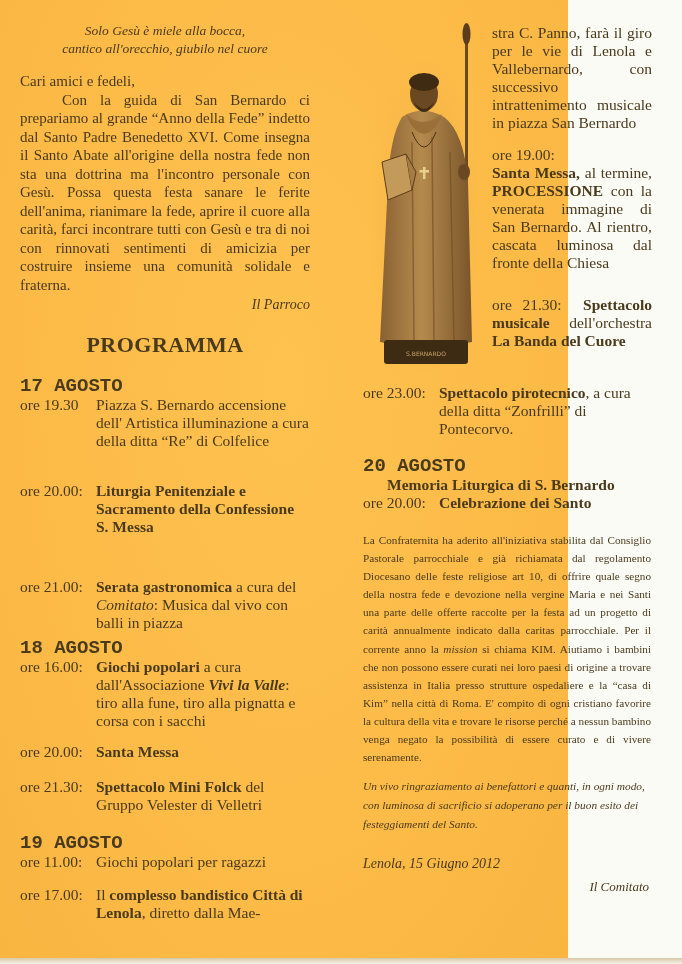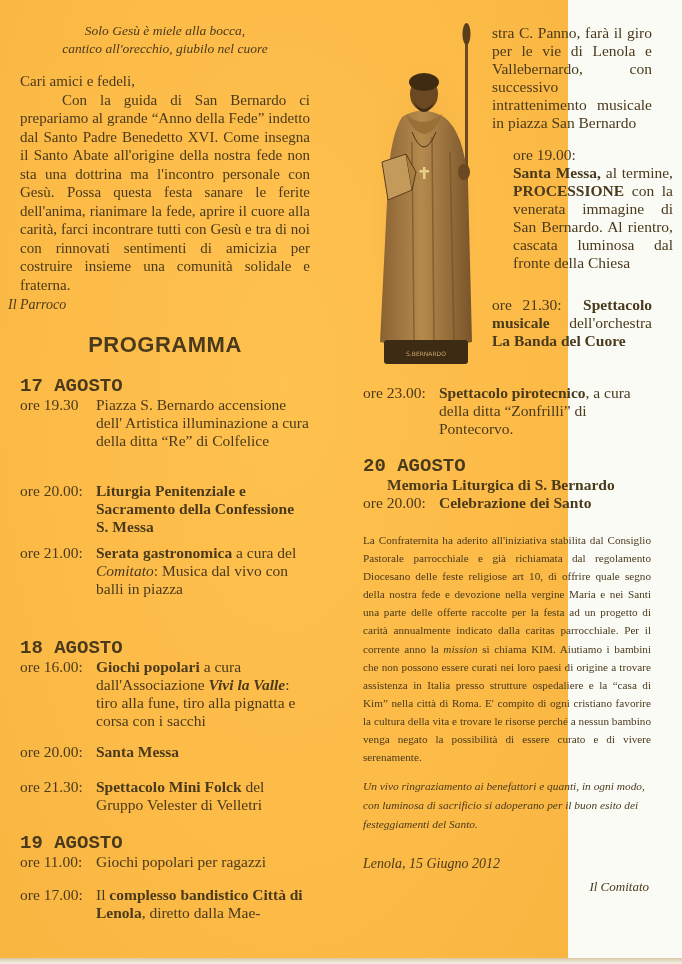--- a/index.html
+++ b/index.html
@@ -22,24 +22,24 @@
   .motto {
     left:20px; top:22px; width:290px; text-align:center;
     font-family:"Liberation Serif", serif; font-style:italic; font-size:13.5px; line-height:18px;
   }
   .letter {
     left:20px; top:72px; width:290px;
     font-family:"Liberation Serif", serif; font-size:15px; line-height:18.5px; text-align:justify;
   }
   .letter .indent { text-indent:42px; display:block; }
   .signature { font-family:"Liberation Serif", serif; font-style:italic; font-size:14px; }
-  .parroco { left:8px; top:297px; width:290px; }
+  .parroco { left:20px; top:297px; width:290px; text-align:right; }
   .programma-title {
     left:20px; top:332px; width:290px; text-align:center;
-    font-family:Liberation Sans, sans-serif; font-weight:bold; font-size:22px; letter-spacing:0.5px;
+    font-family:Liberation Serif, serif; font-weight:bold; font-size:22px; letter-spacing:0.5px;
   }
   .day-head {
     font-family:Liberation Mono, monospace; font-weight:bold; font-size:19px; line-height:20px;
   }
   .ev {
     display:flex; font-family:"Liberation Serif", serif; font-size:15.5px; line-height:18px;
   }
   .ev .time { width:76px; flex:none; }
   .ev .desc { flex:1; }
   .b { font-weight:bold; }
@@ -86,21 +86,21 @@
       <span class="time">ore 19.30</span>
       <span class="desc">Piazza S. Bernardo accensione dell' Artistica illuminazione a cura della ditta “Re” di Colfelice</span>
     </div>
   </div>
   <div class="abs col-left-ev" style="top:482px;">
     <div class="ev">
       <span class="time">ore 20.00:</span>
       <span class="desc b">Liturgia Penitenziale e Sacramento della Confessione S. Messa</span>
     </div>
   </div>
-  <div class="abs col-left-ev" style="top:544px;">
+  <div class="abs col-left-ev" style="top:578px;">
     <div class="ev">
       <span class="time">ore 21.00:</span>
       <span class="desc"><span class="b">Serata gastronomica</span><span> a cura del </span><span class="i">Comitato</span><span>: Musica dal vivo con balli in piazza</span></span>
     </div>
   </div>
 
   <div class="abs col-left-ev" style="top:638px;">
     <div class="day-head">18 AGOSTO</div>
     <div class="ev">
       <span class="time">ore 16.00:</span>
@@ -170,21 +170,21 @@
 
       <ellipse cx="92" cy="150" rx="6" ry="8" fill="#6a4822"></ellipse>
 
       <rect x="12" y="318" width="84" height="24" rx="3" fill="#3e2b14"></rect>
       <text x="54" y="334" text-anchor="middle" font-family="DejaVu Sans, sans-serif" font-size="6" fill="#c9a56a">S.BERNARDO</text>
     </svg>
   </div>
 
   <div class="abs right-text" style="left:492px; top:24px; width:160px; text-align:justify;">stra C. Panno, farà il giro per le vie di Lenola e Vallebernardo, con successivo intrattenimento musicale in piazza San Bernardo</div>
 
-  <div class="abs right-text" style="left:492px; top:146px; width:160px; text-align:justify;margin-left:21px;">
+  <div class="abs right-text" style="left:492px; top:146px; width:160px; text-align:justify;">
     <div>ore 19.00:</div>
     <div><span class="b">Santa Messa,</span><span> al termine, </span><span class="b">PROCESSIONE</span><span> con la venerata immagine di San Bernardo. Al rientro, cascata luminosa dal fronte della Chiesa</span></div>
   </div>
 
   <div class="abs right-text" style="left:492px; top:296px; width:160px; text-align:justify;">
     <span>ore 21.30:</span>&nbsp; <span class="b">Spettacolo musicale</span><span> dell'orchestra </span><span class="b">La Banda del Cuore</span>
   </div>
 
   <div class="abs" style="left:363px; top:384px; width:290px;">
     <div class="ev">

